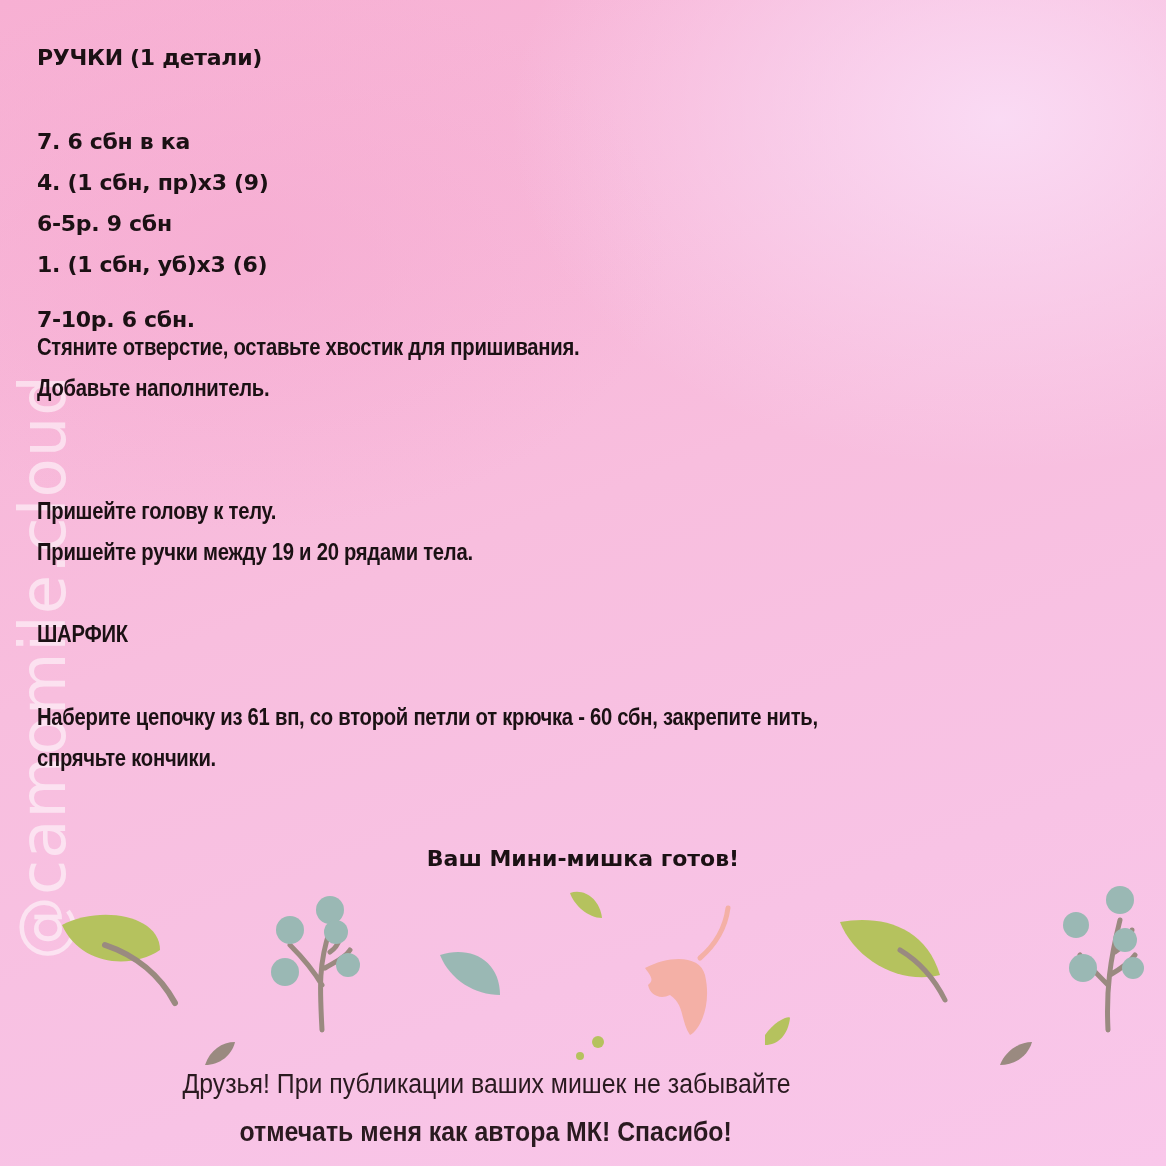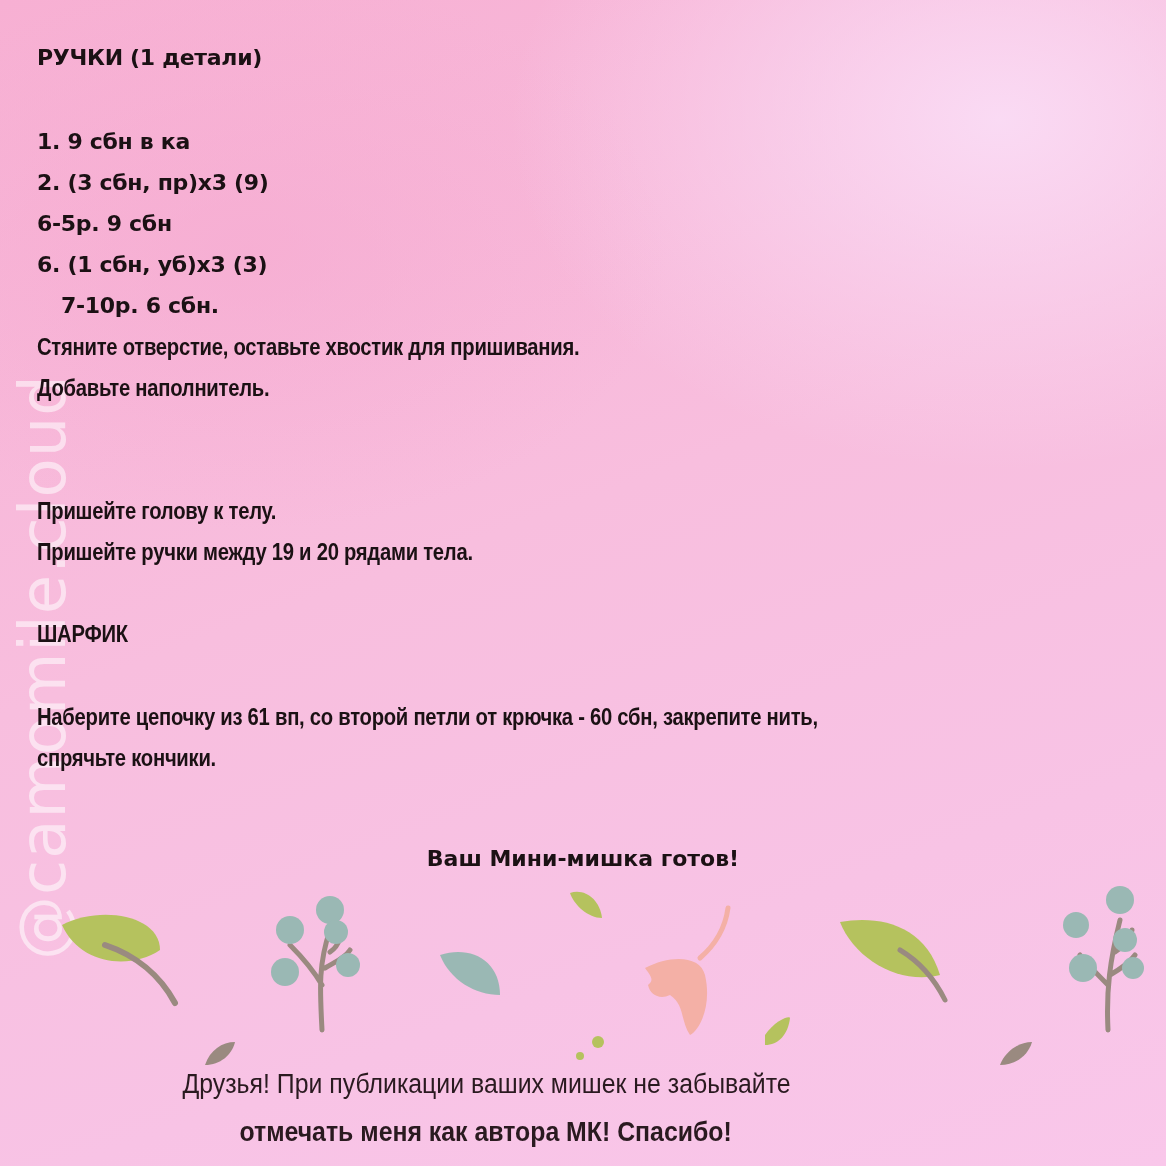--- a/index.html
+++ b/index.html
@@ -39,25 +39,25 @@
     .deco { position: absolute; left: 0; top: 0; width: 1166px; height: 1166px; pointer-events: none; }
   </style>
 </head>
 <body>
 
 <div class="watermark">@camomile.cloud</div>
 
 <div class="content">
   <div class="line" style="top:45px;">РУЧКИ (1 детали)</div>
 
-  <div class="line" style="top:129px;">1. 9 сбн в ка</div>
-  <div class="line" style="top:170px;">2. (3 сбн, пр)х3 (9)</div>
+  <div class="line" style="top:129px;">7. 6 сбн в ка</div>
+  <div class="line" style="top:170px;">4. (1 сбн, пр)х3 (9)</div>
   <div class="line" style="top:211px;">6-5р. 9 сбн</div>
-  <div class="line" style="top:252px;">6. (1 сбн, уб)х3 (3)</div>
-  <div class="line" style="top:293px;margin-left:24px;">7-10р. 6 сбн.</div>
+  <div class="line" style="top:252px;">1. (1 сбн, уб)х3 (6)</div>
+  <div class="line" style="top:307px;">7-10р. 6 сбн.</div>
 
   <div class="line condensed" style="top:334px;">Стяните отверстие, оставьте хвостик для пришивания.</div>
   <div class="line condensed" style="top:375px;">Добавьте наполнитель.</div>
 
   <div class="line condensed" style="top:498px;">Пришейте голову к телу.</div>
   <div class="line condensed" style="top:539px;">Пришейте ручки между 19 и 20 рядами тела.</div>
 
   <div class="line condensed" style="top:621px;">ШАРФИК</div>
 
   <div class="line condensed" style="top:704px;">Наберите цепочку из 61 вп, со второй петли от крючка - 60 сбн, закрепите нить,</div>

